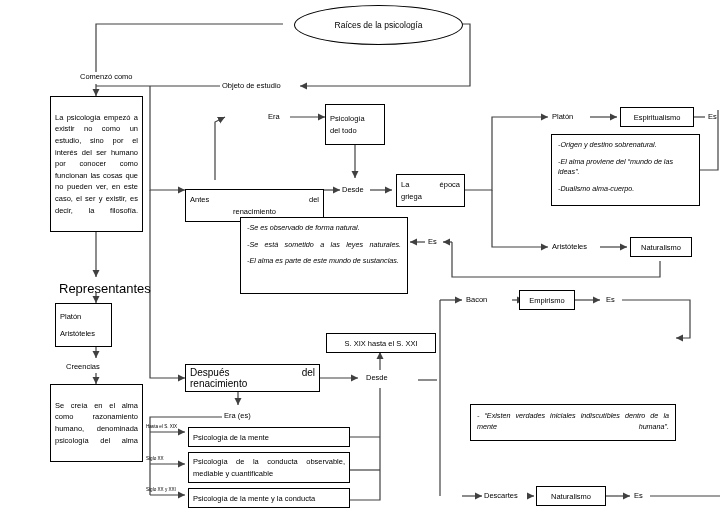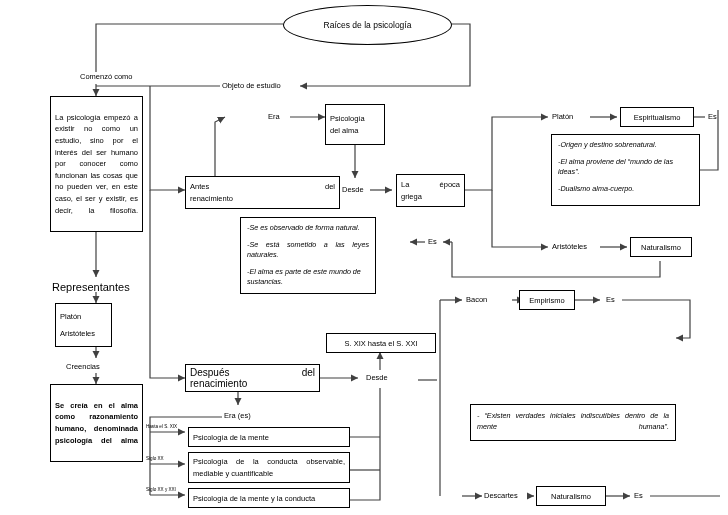--- a/index.html
+++ b/index.html
@@ -97,71 +97,71 @@
 
       <path d="M222,417 L150,417 L150,432"></path>
       <path d="M150,432 L150,464"></path>
       <path d="M150,464 L150,495"></path>
       <path d="M150,432 L185,432" marker-end="url(#ar)"></path>
       <path d="M150,464 L185,464" marker-end="url(#ar)"></path>
       <path d="M150,495 L185,495" marker-end="url(#ar)"></path>
     </g>
   </svg>
 
-  <div class="ell" style="left:283px;top:5px;width:167px;height:38px;font-size:8.5px;">
+  <div class="ell" style="left:294px;top:5px;width:167px;height:38px;font-size:8.5px;">
     <span>Raíces de la psicología</span>
   </div>
 
   <div class="lbl" style="left:80px;top:72px;font-size:7.5px;">Comenzó como</div>
 
   <div class="node just" style="left:50px;top:96px;width:93px;height:136px;font-size:7.5px;line-height:11.6px;">
     <div class="ln">La psicología empezó a existir no como un estudio, sino por el interés del ser humano por conocer como funcionan las cosas que no pueden ver, en este caso, el ser y existir, es decir, la filosofía.</div>
   </div>
 
-  <div class="lbl" style="left:52px;top:281px;font-size:11px;">Representantes</div>
+  <div class="lbl" style="left:59px;top:281px;font-size:13px;">Representantes</div>
 
   <div class="node" style="left:55px;top:303px;width:57px;height:44px;font-size:7.5px;line-height:17px;">
     <div class="ln">Platón</div>
     <div class="ln">Aristóteles</div>
   </div>
 
   <div class="lbl" style="left:66px;top:362px;font-size:7.5px;">Creencias</div>
 
-  <div class="node just" style="left:50px;top:384px;width:93px;height:78px;font-size:7.5px;line-height:11.6px;font-weight:bold;">
+  <div class="node just" style="left:50px;top:384px;width:93px;height:78px;font-size:7.5px;line-height:11.6px;">
     <div class="ln">Se creía en el alma como razonamiento humano, denominada psicología del alma</div>
   </div>
 
   <div class="lbl" style="left:222px;top:81px;font-size:7.5px;">Objeto de estudio</div>
 
   <div class="lbl" style="left:268px;top:112px;font-size:7.5px;">Era</div>
 
   <div class="node" style="left:325px;top:104px;width:60px;height:41px;font-size:7.5px;line-height:12px;">
     <div class="ln">Psicología</div>
-    <div class="ln">del alma</div>
-  </div>
-
-  <div class="node" style="left:185px;top:176px;width:155px;height:33px;font-size:7.5px;line-height:11.5px;">
+    <div class="ln">del todo</div>
+  </div>
+
+  <div class="node" style="left:185px;top:189px;width:139px;height:33px;font-size:7.5px;line-height:11.5px;text-align:center;">
     <div class="ln" style="display:flex;justify-content:space-between;">
       <span>Antes</span>
       <span>del</span>
     </div>
     <div class="ln">renacimiento</div>
   </div>
 
   <div class="lbl" style="left:342px;top:185px;font-size:7.5px;">Desde</div>
 
   <div class="node" style="left:396px;top:174px;width:69px;height:33px;font-size:7.5px;line-height:11.5px;">
     <div class="ln" style="display:flex;justify-content:space-between;">
       <span>La</span>
       <span>época</span>
     </div>
     <div class="ln">griega</div>
   </div>
 
-  <div class="bul" style="left:240px;top:217px;width:136px;height:77px;font-size:7.2px;line-height:10.5px;">
+  <div class="bul" style="left:240px;top:217px;width:168px;height:77px;font-size:7.2px;line-height:10.5px;">
     <div>-Se es observado de forma natural.</div>
     <div class="jt">-Se está sometido a las leyes naturales.</div>
     <div>-El alma es parte de este mundo de sustancias.</div>
   </div>
 
   <div class="lbl" style="left:428px;top:237px;font-size:7.5px;">Es</div>
 
   <div class="node" style="left:185px;top:364px;width:135px;height:28px;font-size:10px;line-height:11.5px;">
     <div class="ln" style="display:flex;justify-content:space-between;">
       <span>Después</span>

